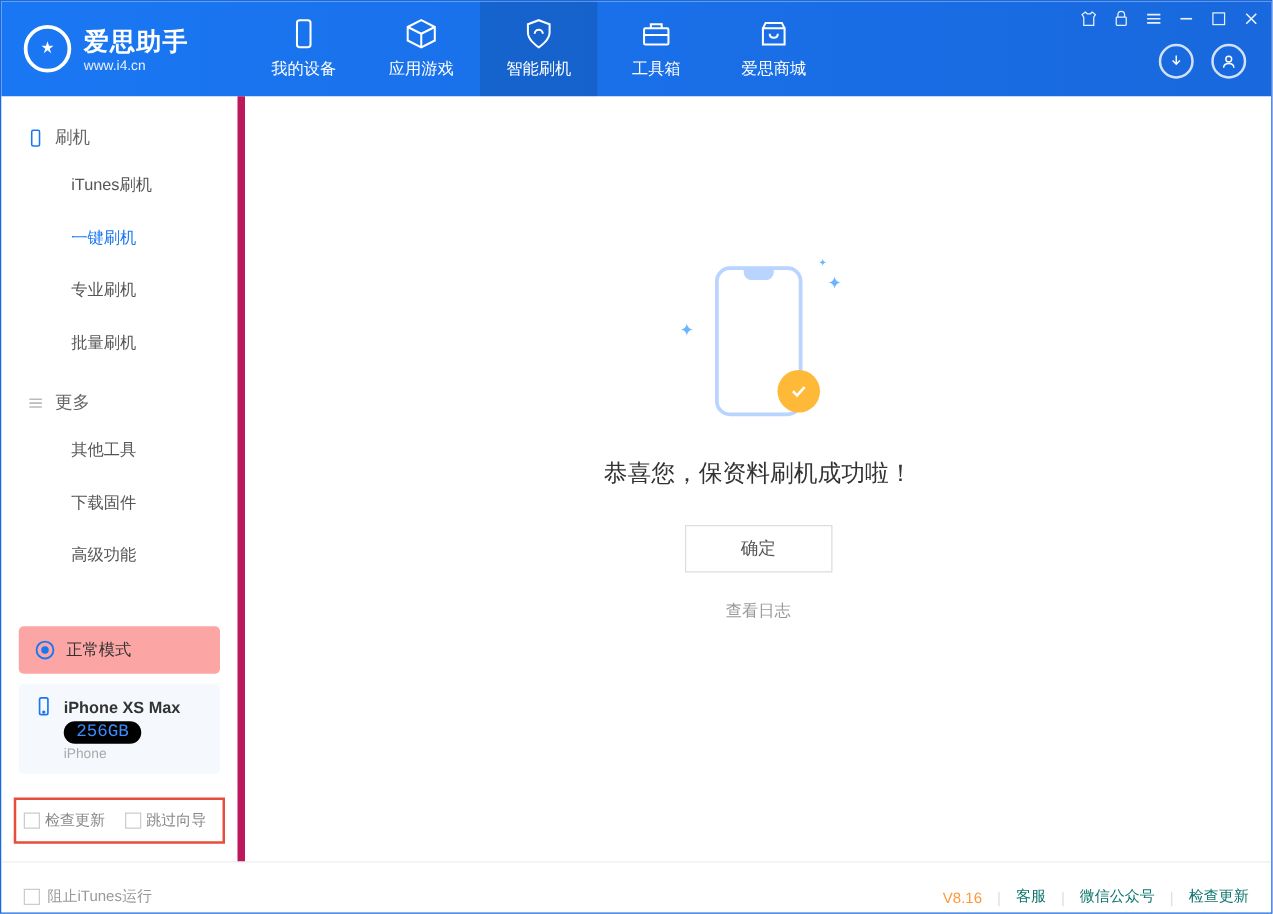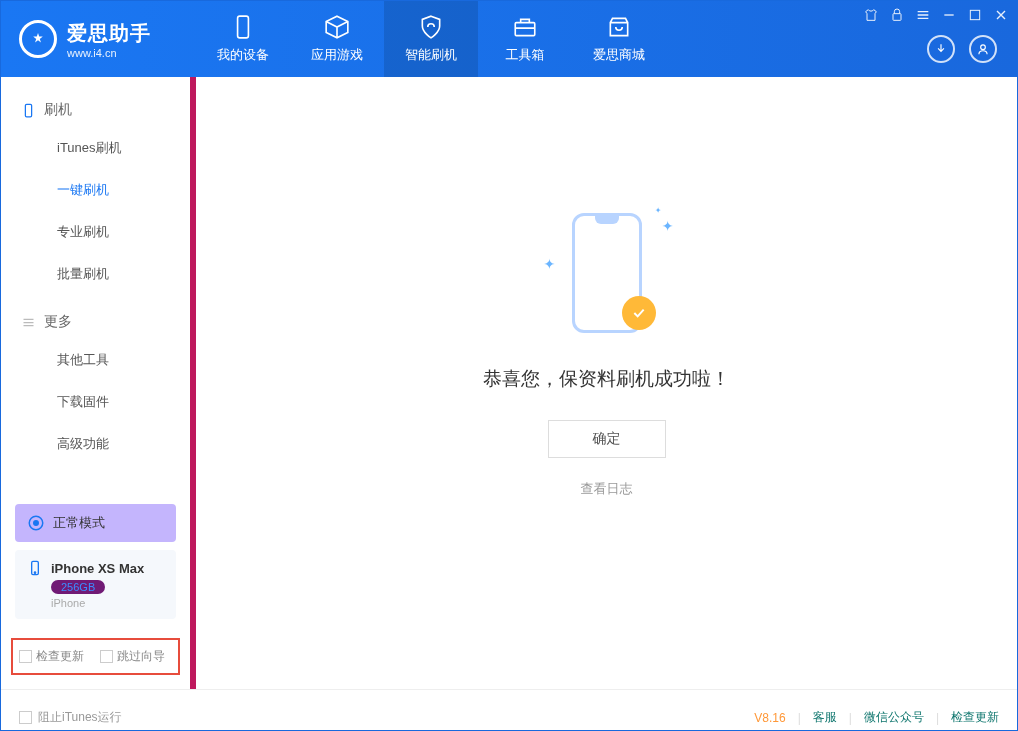--- a/index.html
+++ b/index.html
@@ -24,25 +24,25 @@
 .header-right-icons { position: absolute; right: 20px; bottom: 14px; display: flex; gap: 14px; }
 .circle-icon { width: 28px; height: 28px; border: 2px solid rgba(255,255,255,0.8); border-radius: 50%; display: flex; align-items: center; justify-content: center; cursor: pointer; }
 
 .body-area { display: flex; height: 612px; }
 .sidebar { width: 195px; border-right: 6px solid #be185d; padding-top: 16px; position: relative; }
 .side-section-title { display: flex; align-items: center; gap: 8px; padding: 8px 20px; color: #666; font-size: 14px; }
 .side-item { padding: 12px 20px 12px 56px; font-size: 13px; color: #555; cursor: pointer; }
 .side-item.active { color: #1a77f3; }
 
 .device-panels { position: absolute; bottom: 70px; left: 14px; right: 14px; }
-.device-card { background: #c4b5fd; border-radius: 4px; padding: 10px 12px; margin-bottom: 8px; display: flex; align-items: center; gap: 8px; }
+.device-card { background: #fca5a5; border-radius: 4px; padding: 10px 12px; margin-bottom: 8px; display: flex; align-items: center; gap: 8px; }
 .device-card2 { background: #f5f8fc; border-radius: 4px; padding: 10px 12px; }
 .device-mode-icon { width: 18px; height: 18px; }
 .device-name-row { display: flex; align-items: center; gap: 8px; font-size: 13px; color: #333; font-weight: bold; }
-.device-badge { display: inline-block; background: #701a75; color: #3b8cff; border-radius: 10px; padding: 1px 10px; font-size: 11px; margin-top: 4px; margin-left: 24px; }
+.device-badge { display: inline-block; background: #000000; color: #3b8cff; border-radius: 10px; padding: 1px 10px; font-size: 14px; margin-top: 4px; margin-left: 24px; font-family: Liberation Mono, monospace; }
 .device-sub { font-size: 11px; color: #aaa; margin-left: 24px; margin-top: 2px; }
 
 .bottom-checks { position: absolute; bottom: 14px; left: 10px; right: 10px; border: 2px solid #e74c3c; padding: 8px 6px; display: flex; gap: 16px; }
 .chk { display: flex; align-items: center; gap: 4px; font-size: 12px; color: #888; }
 .chk-box { width: 13px; height: 13px; border: 1px solid #ccc; }
 
 .main-content { flex: 1; display: flex; flex-direction: column; align-items: center; justify-content: center; padding-bottom: 60px; }
 .phone-illustration { width: 90px; height: 130px; position: relative; margin-bottom: 28px; }
 .phone-body { width: 70px; height: 120px; border: 3px solid #b8d4ff; border-radius: 12px; position: absolute; left: 10px; top: 5px; }
 .phone-notch { width: 24px; height: 8px; background: #b8d4ff; border-radius: 0 0 6px 6px; position: absolute; left: 33px; top: 8px; }

